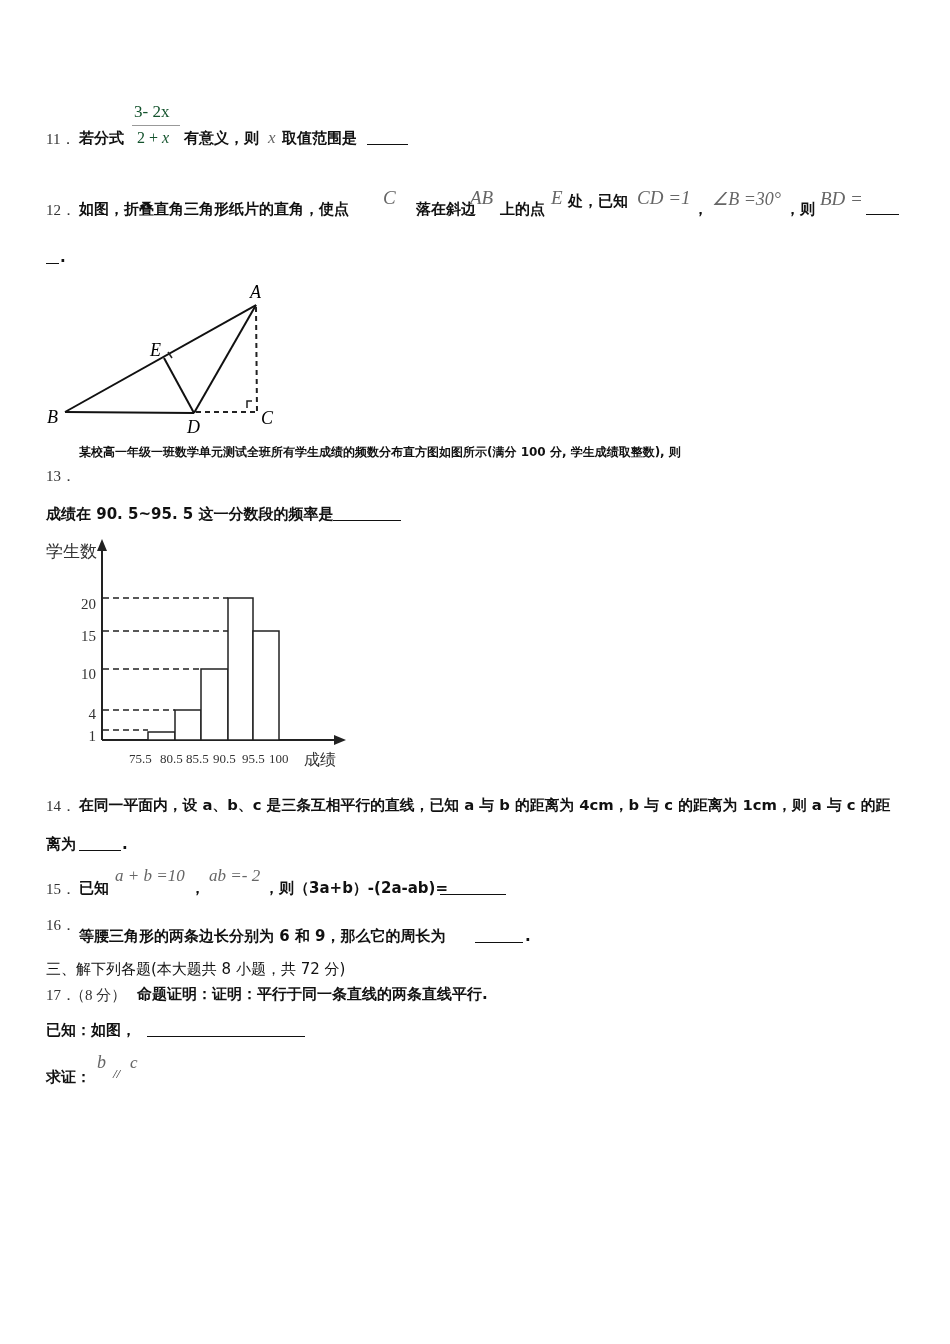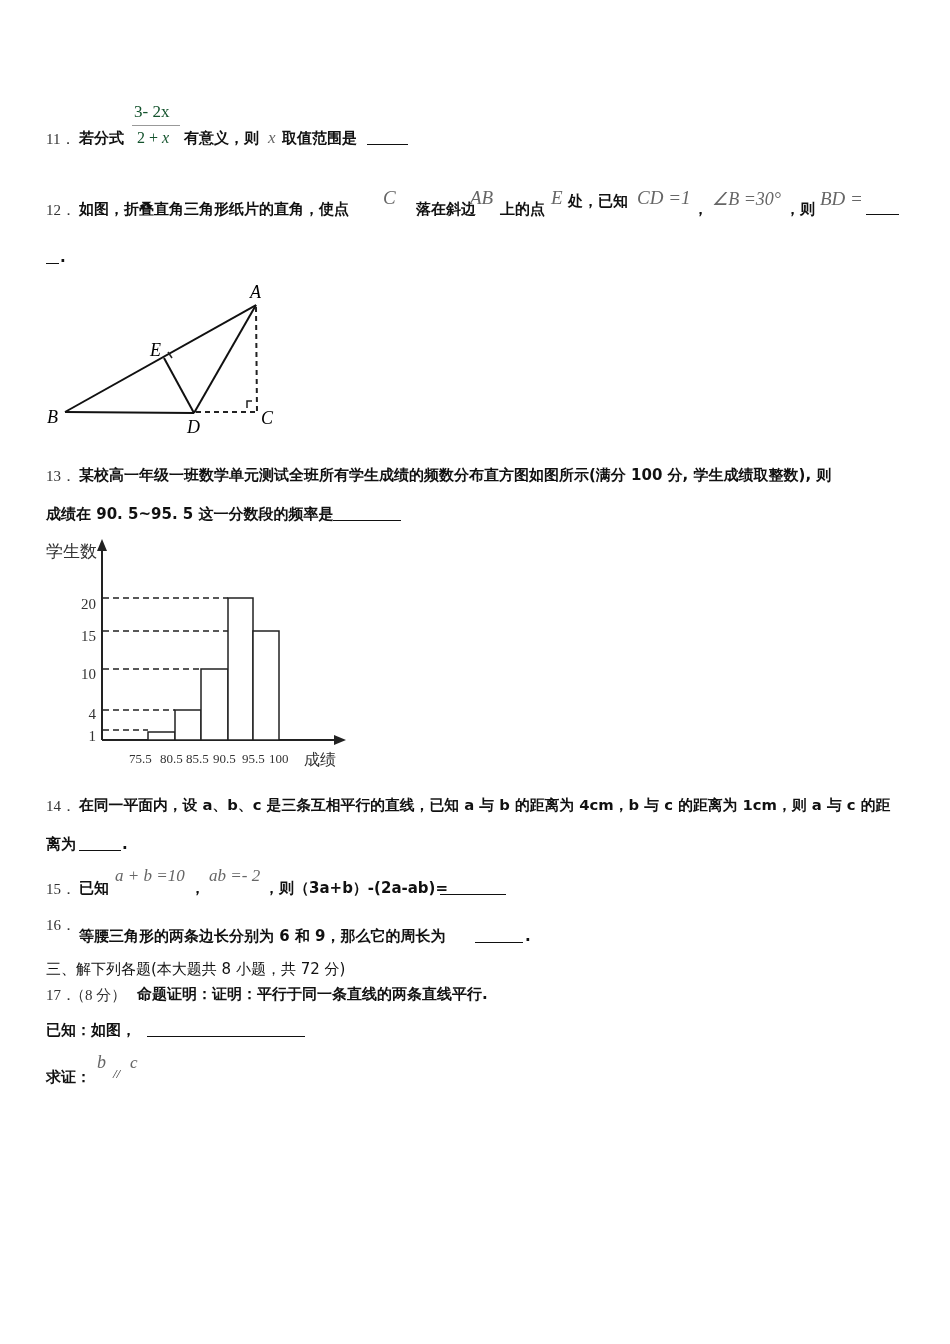--- a/index.html
+++ b/index.html
@@ -63,21 +63,21 @@
   <path d="M128,72 l4,6" stroke="#222" stroke-width="1.5"></path>
   <text x="210" y="18" font-size="18" font-style="italic">A</text>
   <text x="7" y="143" font-size="18" font-style="italic">B</text>
   <text x="221" y="144" font-size="18" font-style="italic">C</text>
   <text x="147" y="153" font-size="18" font-style="italic">D</text>
   <text x="110" y="76" font-size="18" font-style="italic">E</text>
 </svg>
 
 <div>
   <span class="abs num" style="left:46px;top:467px;">13．</span>
-  <span class="abs txt" style="left:79px;top:466px;font-size:15px;">某校高一年级一班数学单元测试全班所有学生成绩的频数分布直方图如图所示(满分 100 分, 学生成绩取整数), 则</span>
+  <span class="abs txt" style="left:79px;top:444px;font-size:12px;">某校高一年级一班数学单元测试全班所有学生成绩的频数分布直方图如图所示(满分 100 分, 学生成绩取整数), 则</span>
   <span class="abs txt" style="left:46px;top:505px;">成绩在 90. 5~95. 5 这一分数段的频率是</span>
   <span class="abs blank" style="left:333px;top:506px;width:68px;"></span>
 </div>
 
 <svg class="abs" style="left:40px;top:535px;" width="310" height="240">
 
   <line x1="62" y1="205" x2="62" y2="12" stroke="#222" stroke-width="2"></line>
   <polygon points="62,4 57,16 67,16" fill="#222"></polygon>
   <line x1="62" y1="205" x2="298" y2="205" stroke="#222" stroke-width="2"></line>
   <polygon points="306,205 294,200 294,210" fill="#222"></polygon>

